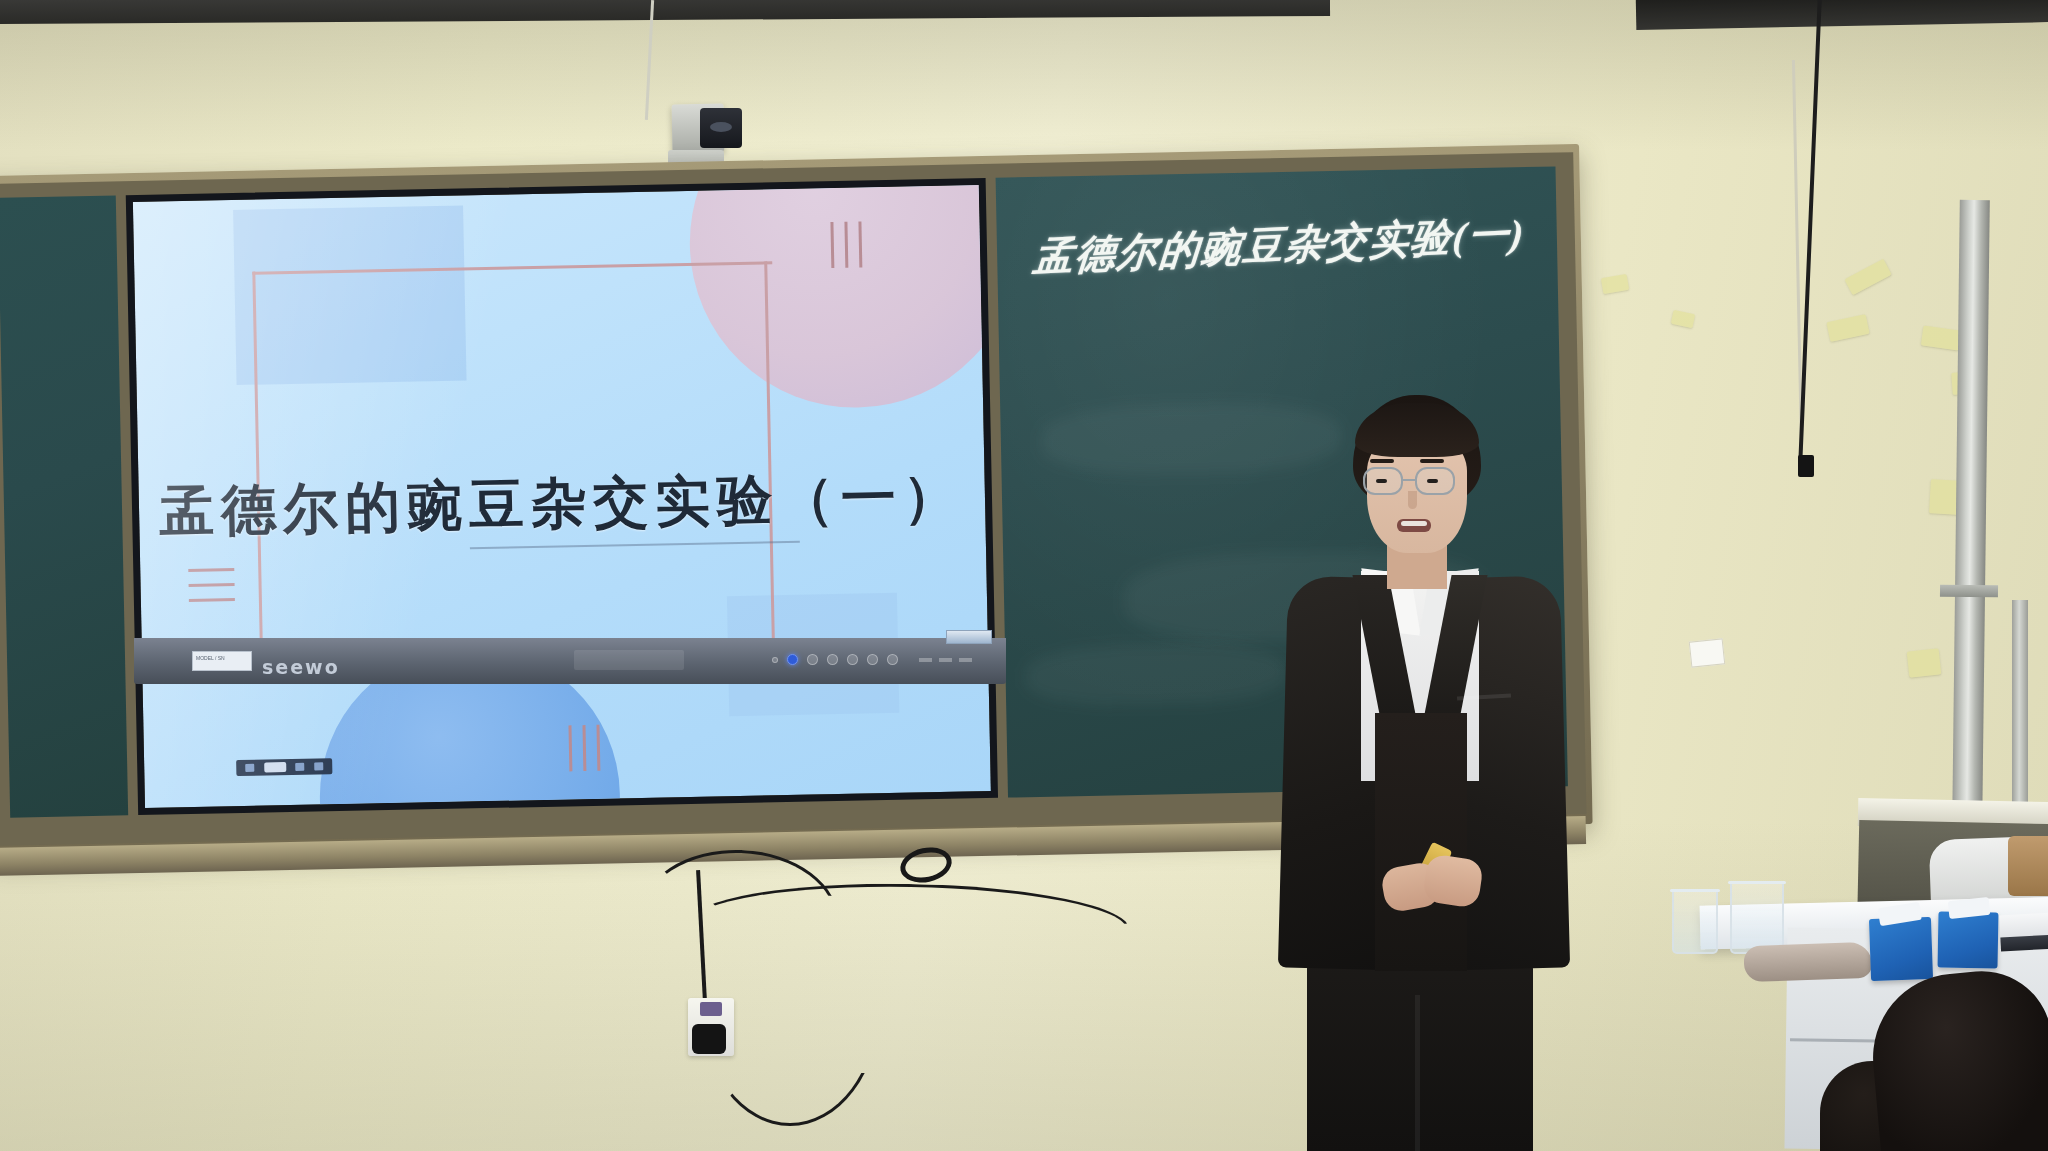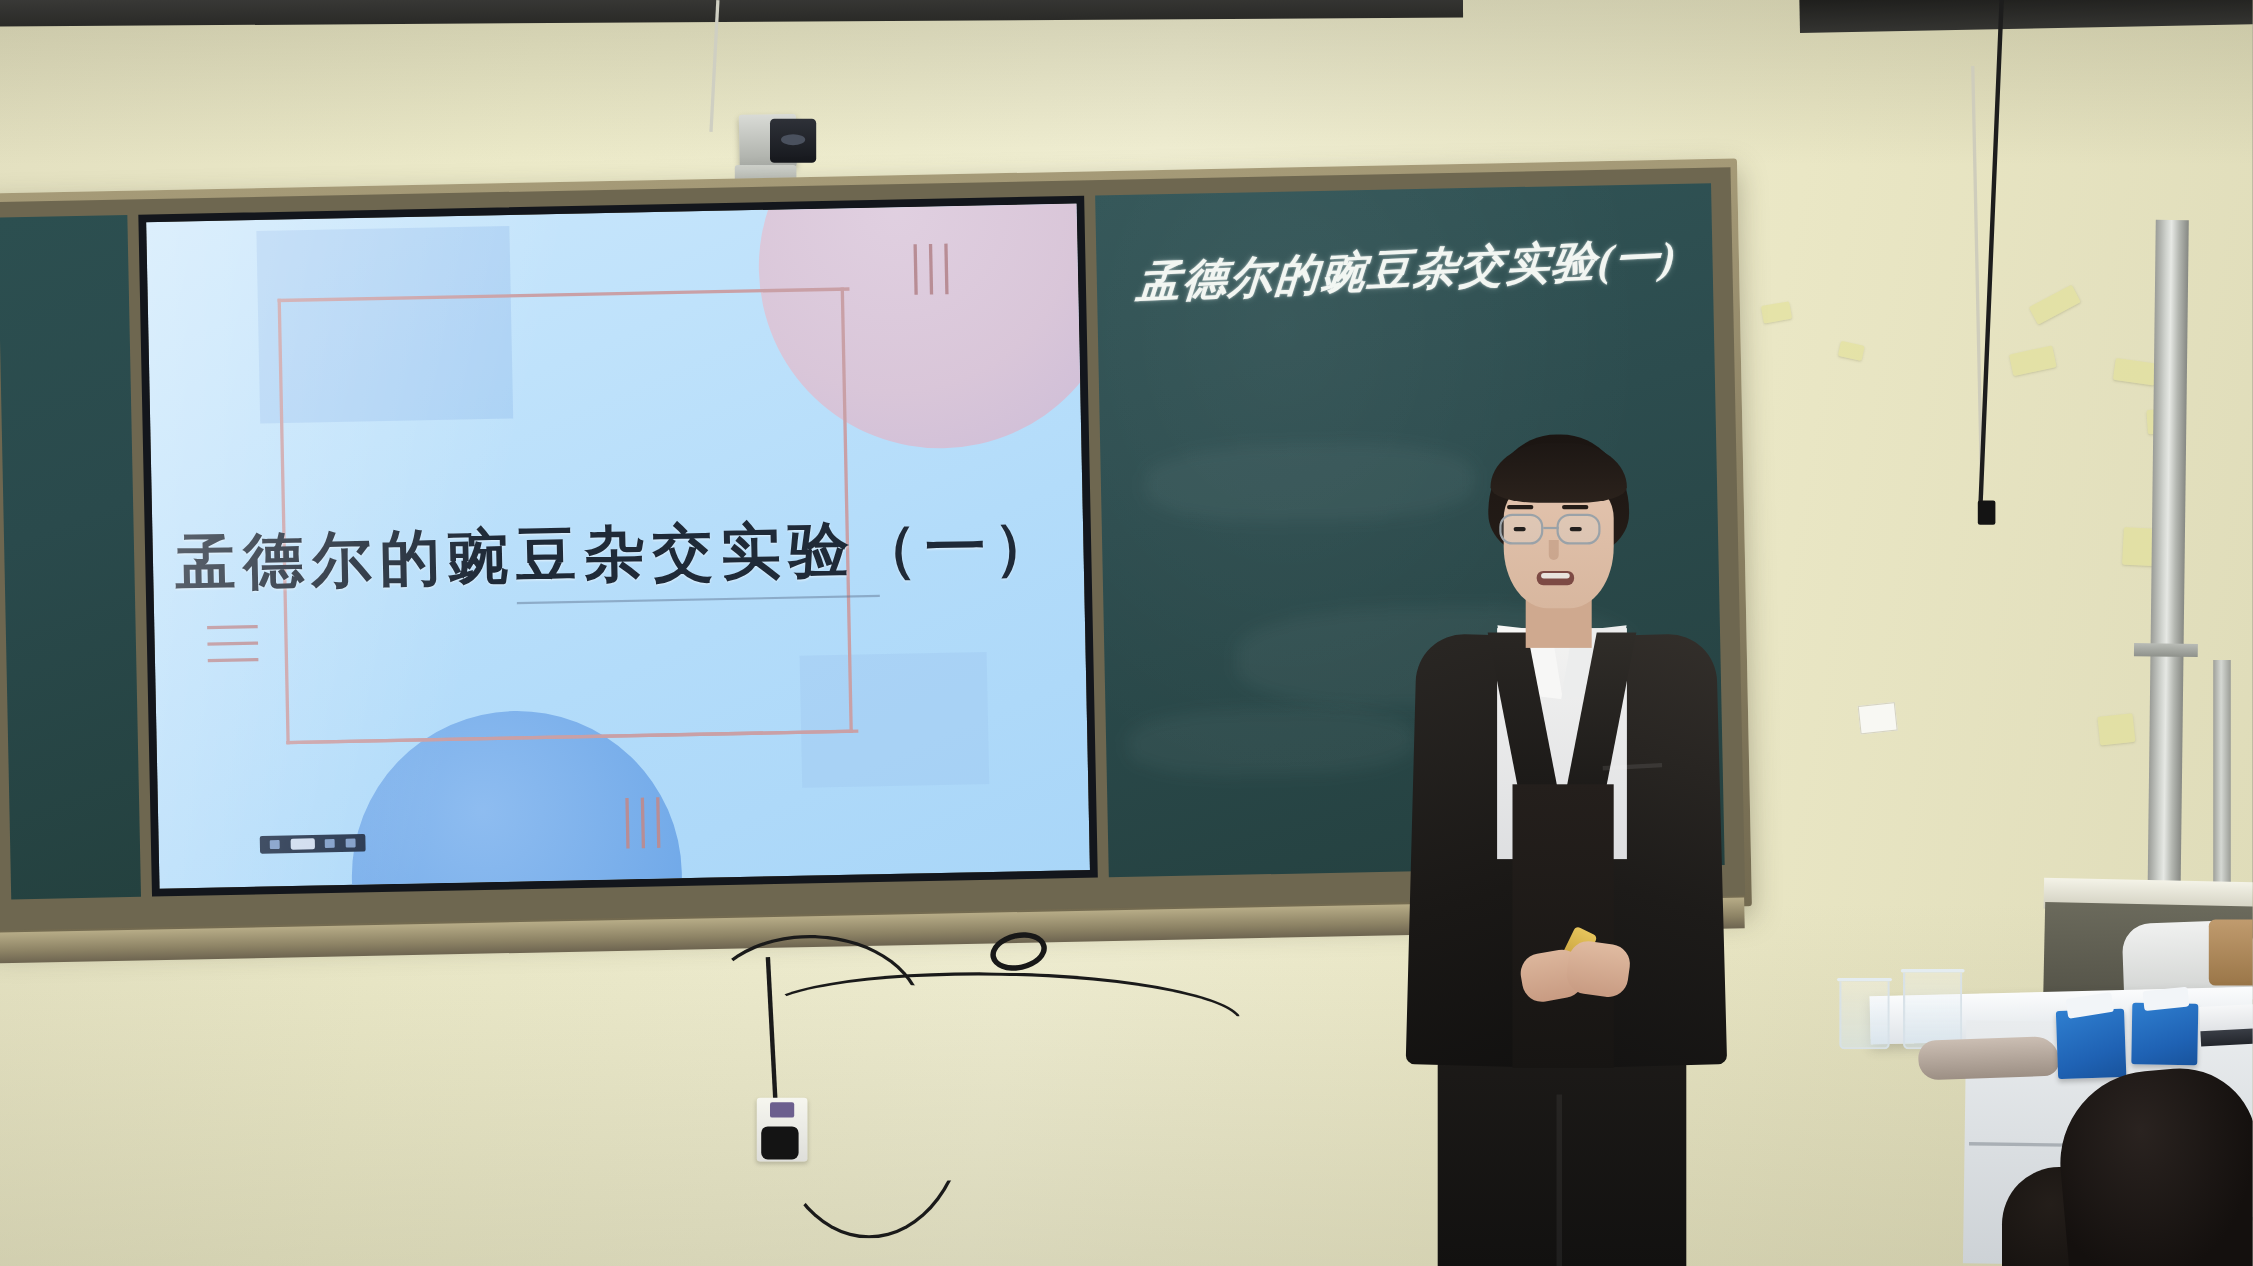--- a/index.html
+++ b/index.html
@@ -512,20 +512,40 @@
       <div class="chalk-right">
         <div class="chalk-smudge" style="left:40px;top:230px;width:300px;height:70px;"></div>
         <div class="chalk-smudge" style="left:120px;top:380px;width:360px;height:90px;"></div>
         <div class="chalk-smudge" style="left:20px;top:470px;width:260px;height:60px;"></div>
         <div class="chalk-hand">孟德尔的豌豆杂交实验(一)</div>
       </div>
 
     </div>
   </div>
 
+  <div class="bezel">
+    <div class="bezel-label">MODEL / SN</div>
+    <div class="bezel-brand">seewo</div>
+    <div class="bezel-ir"></div>
+    <div class="bezel-btns">
+      <b class="sm"></b>
+      <b class="on"></b>
+      <b></b>
+      <b></b>
+      <b></b>
+      <b></b>
+      <b></b>
+    </div>
+    <div class="bezel-ports">
+      <u></u>
+      <u></u>
+      <u></u>
+    </div>
+    <div class="bezel-sticker"></div>
+  </div>
   <div class="board-tray"></div>
 
   <div class="cable cab1"></div>
   <div class="cable cab2"></div>
   <div class="coil"></div>
   <div class="cab-drop"></div>
   <div class="cable cab3"></div>
 
   <div class="outlet"></div>
   <div class="outlet-switch"></div>

